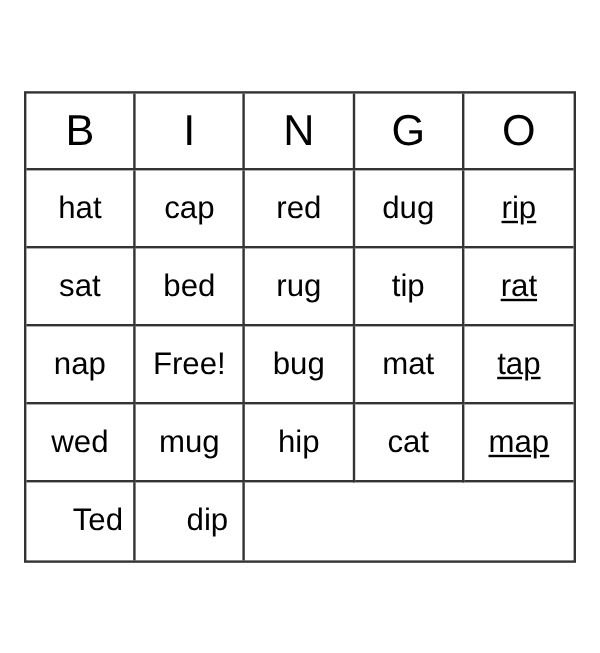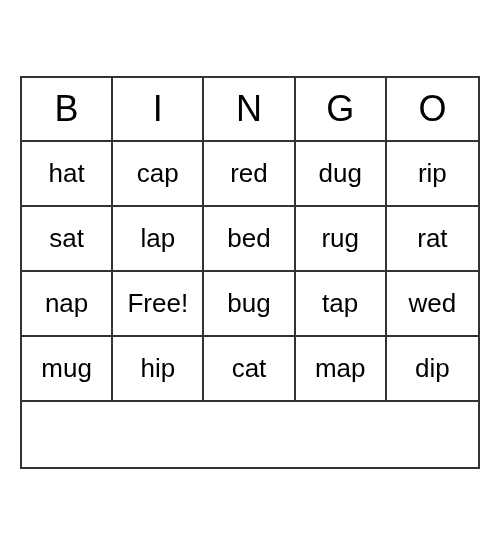--- a/index.html
+++ b/index.html
@@ -50,20 +50,21 @@
     .bingo-cell {
       text-align: center;
       font-size: 26px;
       padding: 16px 4px;
       border-right: 2px solid #333;
       border-bottom: 2px solid #333;
     }
 
     .bingo-cell:nth-child(5n) {
       border-right: none;
+      text-decoration: underline;
     }
 
     .bingo-cell:nth-child(n+21) {
       border-bottom: none;
       margin-left: 30px;
     }
   </style>
 </head>
 <body>
 
@@ -75,28 +76,30 @@
       <div class="header-cell">G</div>
       <div class="header-cell">O</div>
     </div>
   <div class="bingo-grid">
   <div class="bingo-cell">hat</div>
       <div class="bingo-cell">cap</div>
       <div class="bingo-cell">red</div>
       <div class="bingo-cell">dug</div>
       <div class="bingo-cell">rip</div>
       <div class="bingo-cell">sat</div>
-      <div class="bingo-cell">lap</div>
       <div class="bingo-cell">bed</div>
       <div class="bingo-cell">rug</div>
+      <div class="bingo-cell">tip</div>
       <div class="bingo-cell">rat</div>
       <div class="bingo-cell">nap</div>
       <div class="bingo-cell">Free!</div>
       <div class="bingo-cell">bug</div>
+      <div class="bingo-cell">mat</div>
       <div class="bingo-cell">tap</div>
       <div class="bingo-cell">wed</div>
       <div class="bingo-cell">mug</div>
       <div class="bingo-cell">hip</div>
       <div class="bingo-cell">cat</div>
       <div class="bingo-cell">map</div>
+      <div class="bingo-cell">Ted</div>
       <div class="bingo-cell">dip</div>
     </div>
 </div>
 
 </body></html>

